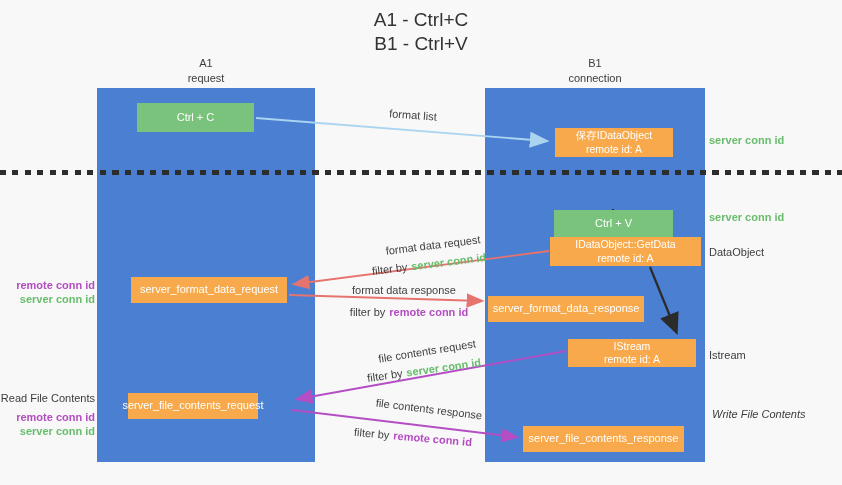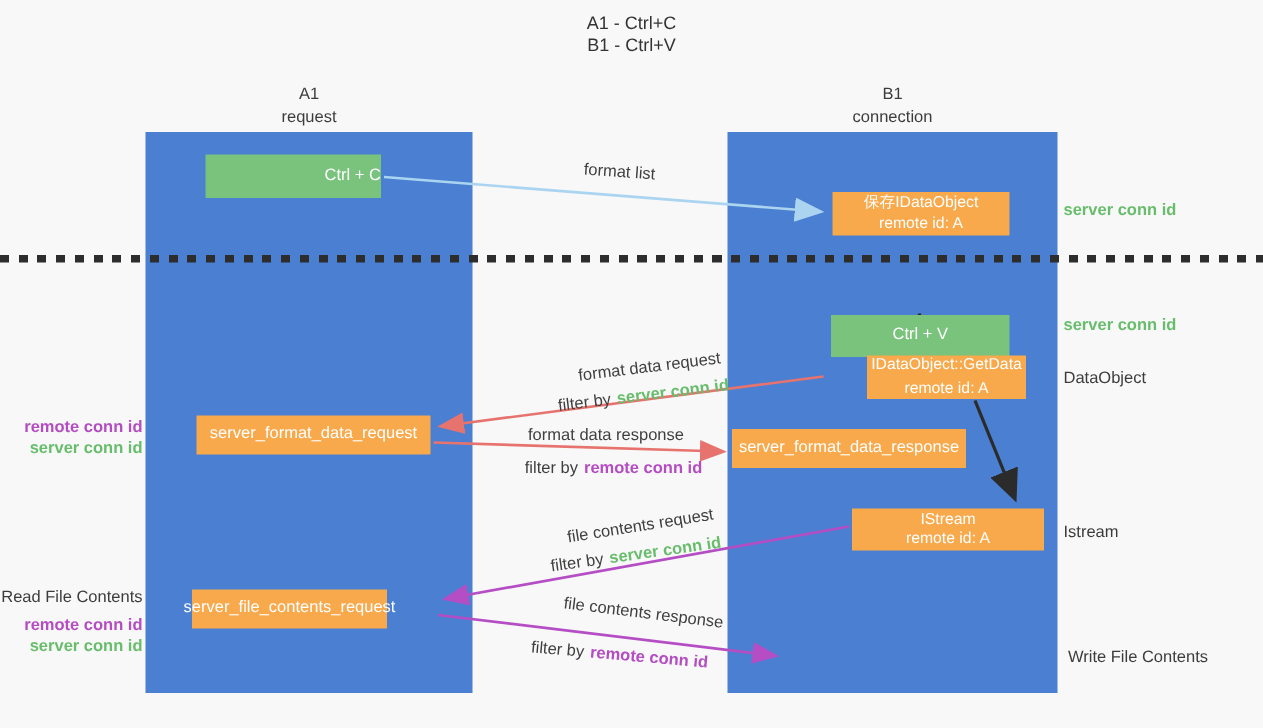--- a/index.html
+++ b/index.html
@@ -1,20 +1,20 @@
 <!DOCTYPE html>
 <html><head>
 <meta charset="utf-8">
 <style>
   * { box-sizing: border-box; margin: 0; padding: 0; }
   html,body { background:#f8f8f8; }
   body { font-family:"Liberation Sans", sans-serif; }
   .canvas { position:relative; width:842px; height:485px; background:#f8f8f8; overflow:hidden; color:#3c3c3c; }
 
-  .title { position:absolute; left:0; top:8px; width:842px; text-align:center; font-size:12px; line-height:1.28; color:#333; }
+  .title { position:absolute; left:0; top:8px; width:842px; text-align:center; font-size:19px; line-height:1.28; color:#333; }
 
   .lane-head { position:absolute; text-align:center; font-size:11px; line-height:1.35; color:#3c3c3c; }
   .lane-col  { position:absolute; top:88px; height:374px; background:#4a7fd1; }
 
   .divider { position:absolute; left:0; top:170px; width:842px; height:5px;
              background:repeating-linear-gradient(90deg,#2d2d2d 0 6px,transparent 6px 12.5px); }
 
   svg.arrows { position:absolute; left:0; top:0; width:842px; height:485px; pointer-events:none; }
 
   .node { position:absolute; display:flex; flex-direction:column; align-items:center; justify-content:center;
@@ -74,55 +74,58 @@
     </defs>
     <line x1="256" y1="118" x2="546" y2="141" stroke="#aad4f0" stroke-width="1.8" marker-end="url(#m-blue)"></line>
     <line x1="613" y1="209" x2="613" y2="230" stroke="#2b2b2b" stroke-width="2.2" marker-end="url(#m-black)"></line>
     <line x1="650" y1="267" x2="676" y2="331" stroke="#2b2b2b" stroke-width="2.2" marker-end="url(#m-black)"></line>
     <line x1="549" y1="251" x2="295" y2="284" stroke="#e7736e" stroke-width="1.8" marker-end="url(#m-red)"></line>
     <line x1="289" y1="295" x2="481" y2="301" stroke="#e7736e" stroke-width="1.8" marker-end="url(#m-red)"></line>
     <line x1="566" y1="351" x2="298" y2="399" stroke="#b54ec5" stroke-width="1.8" marker-end="url(#m-purple)"></line>
     <line x1="292" y1="410" x2="516" y2="437" stroke="#b54ec5" stroke-width="1.8" marker-end="url(#m-purple)"></line>
   </svg>
 
-  <div class="node green" style="left:137px; top:103px; width:117px; height:29px;align-items:flex-end;">
+  <div class="node green" style="left:137px; top:103px; width:117px; height:29px;">
     <span>Ctrl + C</span>
   </div>
 
   <div class="node orange two" style="left:555px; top:128px; width:118px; height:29px;">
     <span>保存IDataObject</span>
     <span>remote id: A</span>
   </div>
 
   <div class="node green" style="left:554px; top:180px; width:119px; height:28px;margin-top:30px;">
     <span>Ctrl + V</span>
   </div>
 
-  <div class="node orange two" style="left:578px; top:237px; width:106px; height:29px;justify-content:space-between;">
+  <div class="node orange two" style="left:550px; top:237px; width:151px; height:29px;">
     <span>IDataObject::GetData</span>
     <span>remote id: A</span>
   </div>
 
   <div class="node orange" style="left:131px; top:277px; width:156px; height:26px;">
     <span>server_format_data_request</span>
   </div>
 
-  <div class="node orange" style="left:488px; top:286px; width:156px; height:26px;">
+  <div class="node orange" style="left:488px; top:296px; width:156px; height:26px;">
     <span>server_format_data_response</span>
   </div>
 
   <div class="node orange two" style="left:568px; top:339px; width:128px; height:28px;">
     <span>IStream</span>
     <span>remote id: A</span>
   </div>
 
   <div class="node orange" style="left:128px; top:393px; width:130px; height:26px;">
     <span>server_file_contents_request</span>
   </div>
 
+  <div class="node orange" style="left:523px; top:426px; width:161px; height:26px;">
+    <span>server_file_contents_response</span>
+  </div>
 
   <div class="alabel" style="left:413px; top:115px; transform:translate(-50%,-50%) rotate(4deg);">format list</div>
 
   <div class="alabel" style="left:433px; top:245px; transform:translate(-50%,-50%) rotate(-7deg);">format data request</div>
   <div class="alabel" style="left:429px; top:264px; transform:translate(-50%,-50%) rotate(-7deg);">
     <span>filter by</span><span class="conn-green">server conn id</span>
   </div>
 
   <div class="alabel" style="left:404px; top:290px; transform:translate(-50%,-50%);">format data response</div>
   <div class="alabel" style="left:409px; top:312px; transform:translate(-50%,-50%);">
@@ -143,15 +146,15 @@
   <div class="side bold-green left-stack" style="top:293px;">server conn id</div>
 
   <div class="side dark left-stack" style="top:392px;">Read File Contents</div>
   <div class="side bold-purple left-stack" style="top:411px;">remote conn id</div>
   <div class="side bold-green left-stack" style="top:425px;">server conn id</div>
 
   <div class="side bold-green" style="left:709px; top:134px;">server conn id</div>
   <div class="side bold-green" style="left:709px; top:211px;">server conn id</div>
   <div class="side dark" style="left:709px; top:246px;">DataObject</div>
   <div class="side dark" style="left:709px; top:349px;">Istream</div>
-  <div class="side dark" style="left:712px; top:432px;">Write File Contents</div>
+  <div class="side dark" style="left:712px; top:408px;font-style:italic;">Write File Contents</div>
 
 </div>
 
 </body></html>

